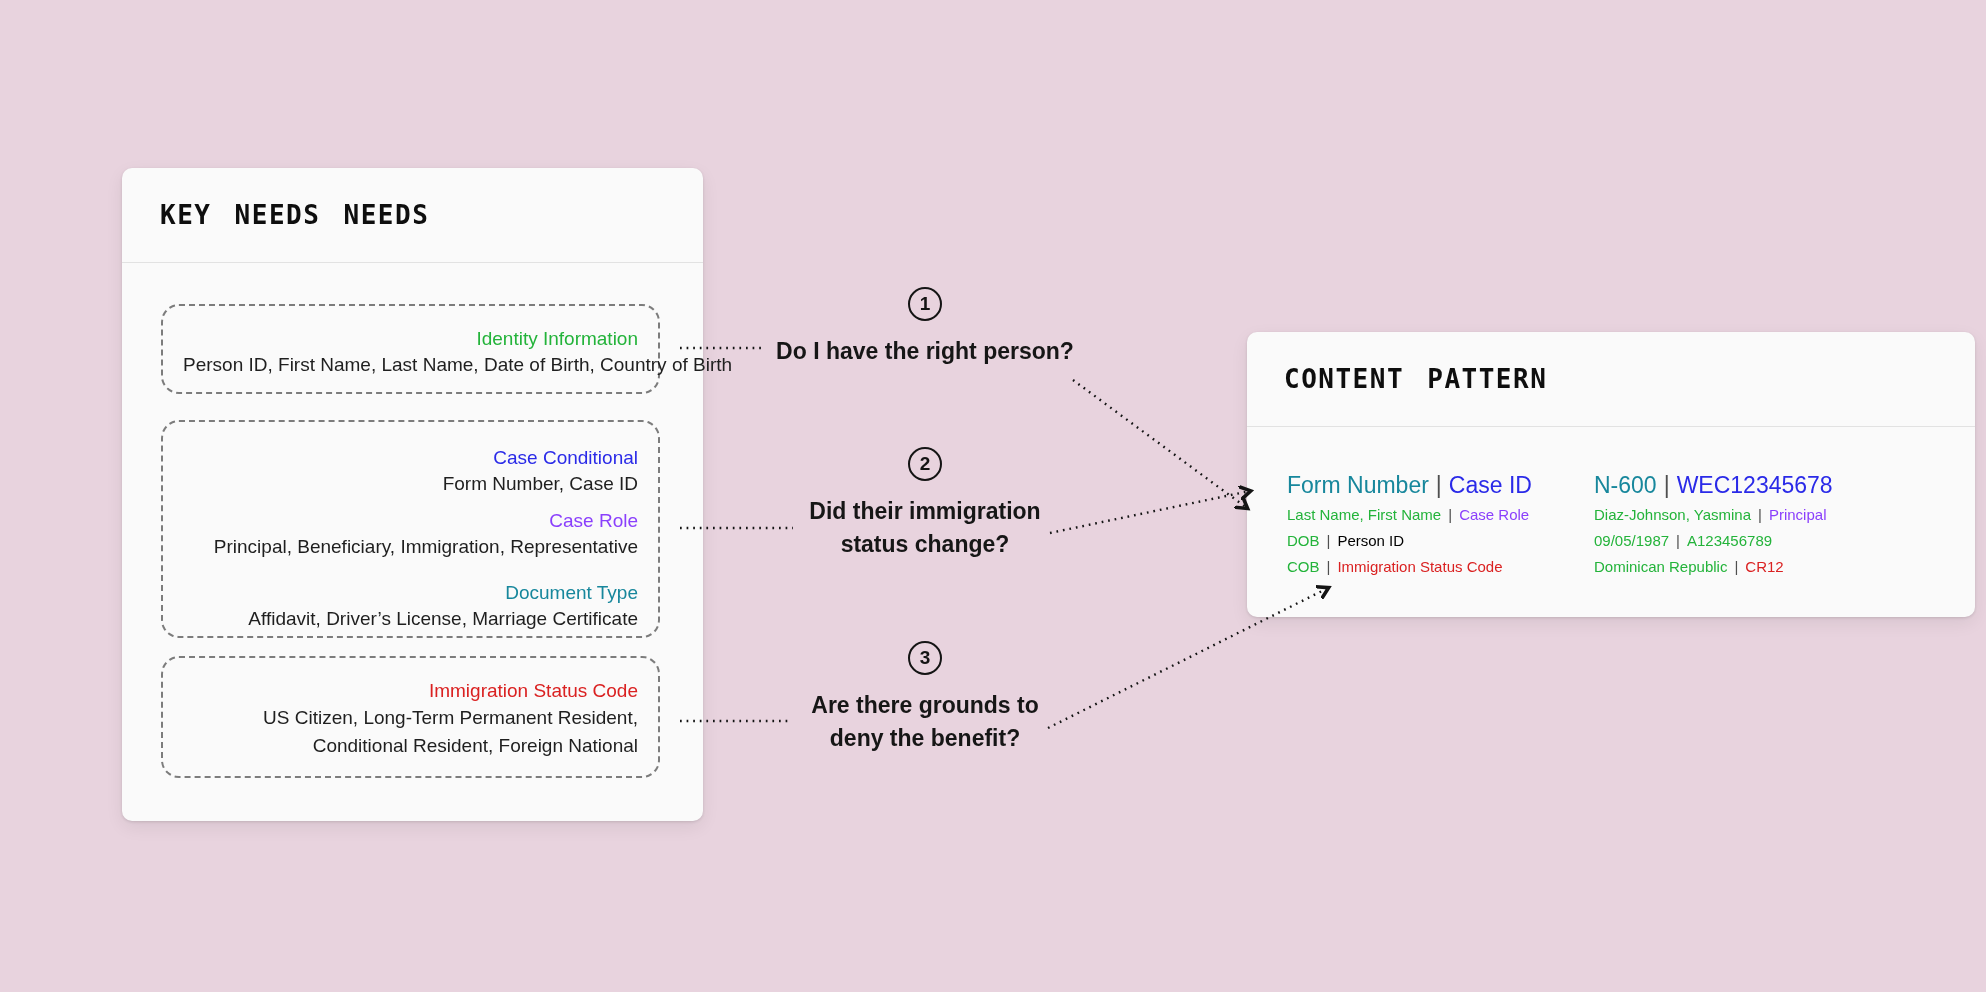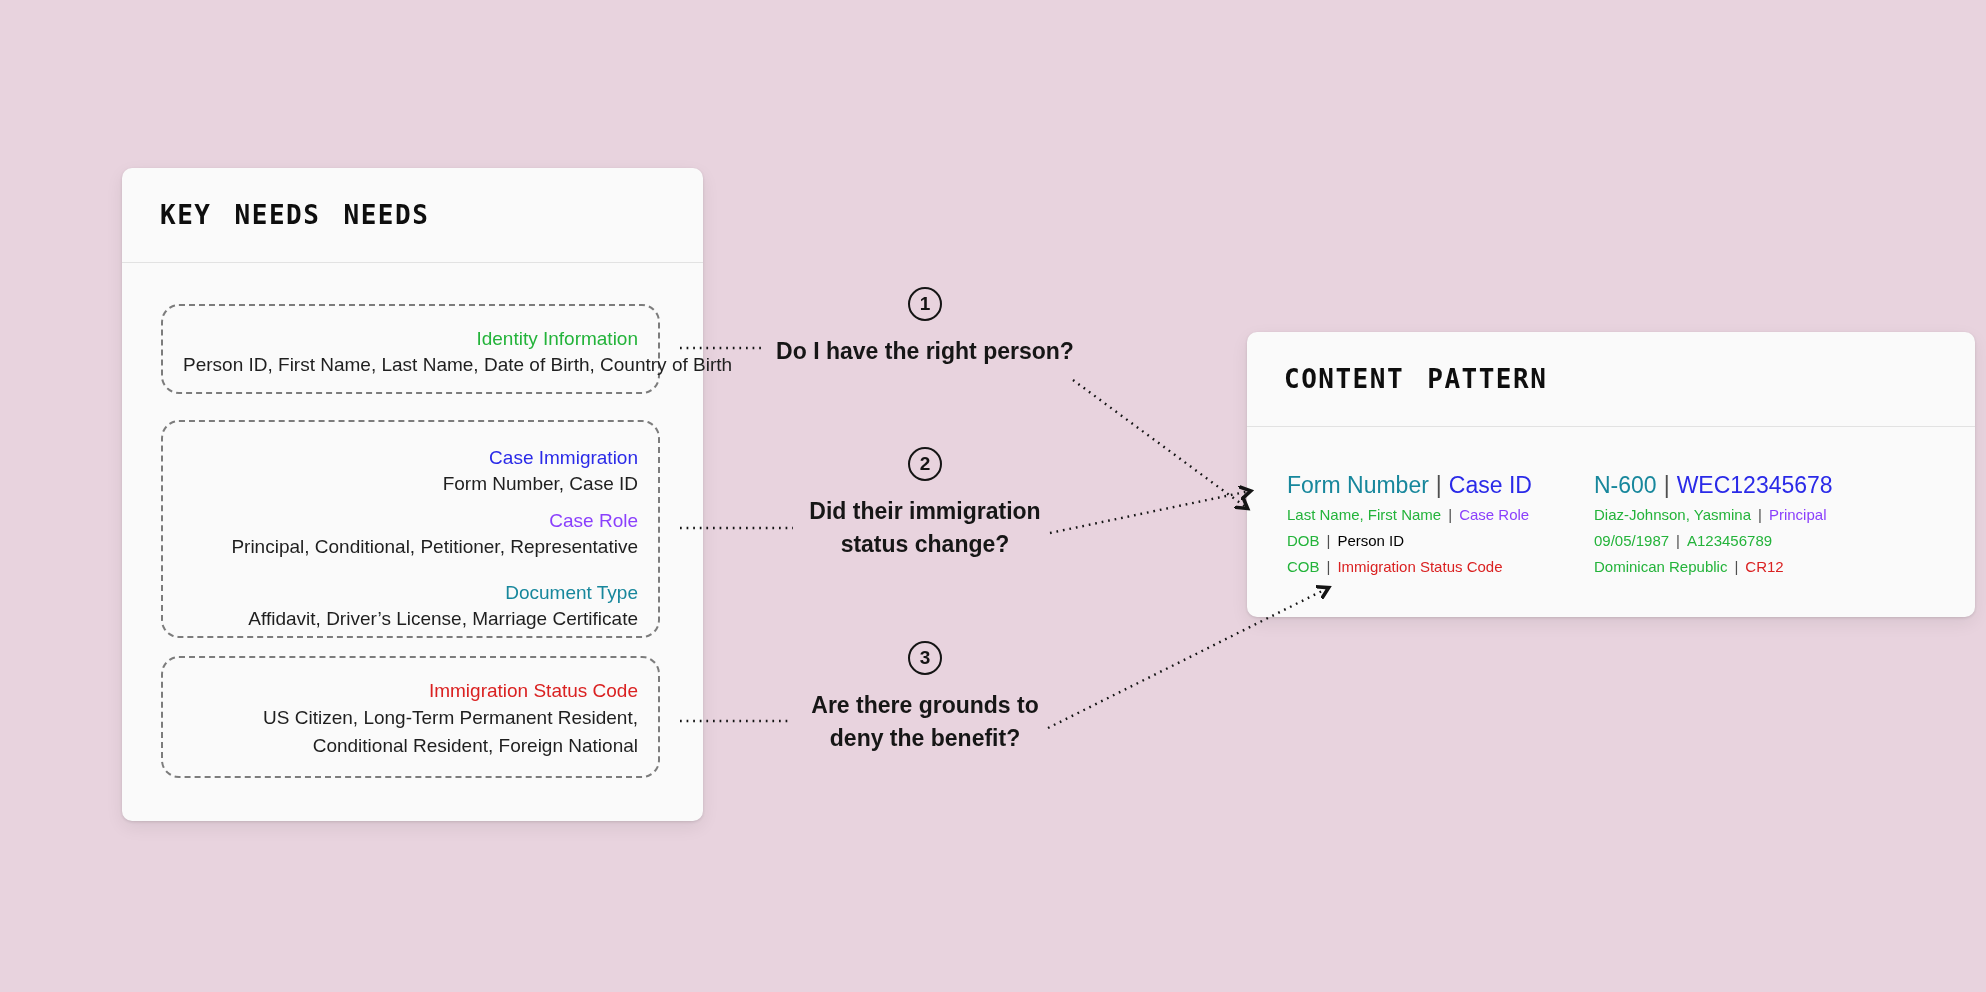--- a/index.html
+++ b/index.html
@@ -58,26 +58,26 @@
 
     <div class="dashed-box" id="box-identity">
       <div class="entry">
         <div class="entry-label" style="color: rgb(35, 179, 58);">Identity Information</div>
         <div class="entry-desc">Person ID, First Name, Last Name, Date of Birth, Country of Birth</div>
       </div>
     </div>
 
     <div class="dashed-box" id="box-case">
       <div class="entry">
-        <div class="entry-label" style="color: rgb(42, 42, 232);">Case Immigration</div>
+        <div class="entry-label" style="color: rgb(42, 42, 232);">Case Conditional</div>
         <div class="entry-desc">Form Number, Case ID</div>
       </div>
       <div class="entry">
         <div class="entry-label" style="color: rgb(138, 63, 252);">Case Role</div>
-        <div class="entry-desc">Principal, Conditional, Petitioner, Representative</div>
+        <div class="entry-desc">Principal, Beneficiary, Immigration, Representative</div>
       </div>
       <div class="entry">
         <div class="entry-label" style="color: rgb(23, 135, 156); margin-top: 20px;">Document Type</div>
         <div class="entry-desc">Affidavit, Driver’s License, Marriage Certificate</div>
       </div>
     </div>
 
     <div class="dashed-box" id="box-immigration">
       <div class="entry">
         <div class="entry-label" style="color: rgb(218, 33, 33);">Immigration Status Code</div>

